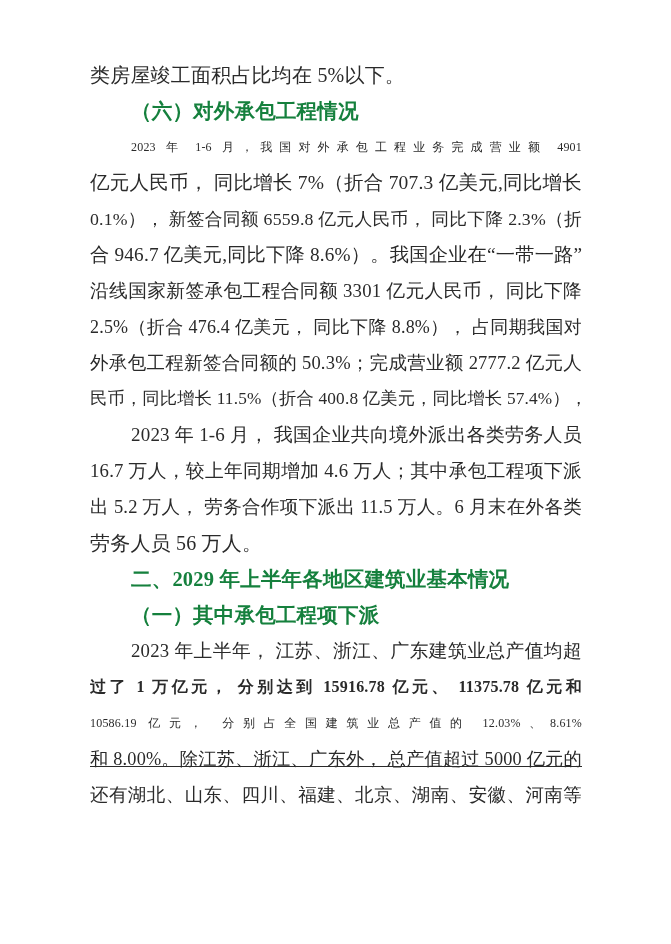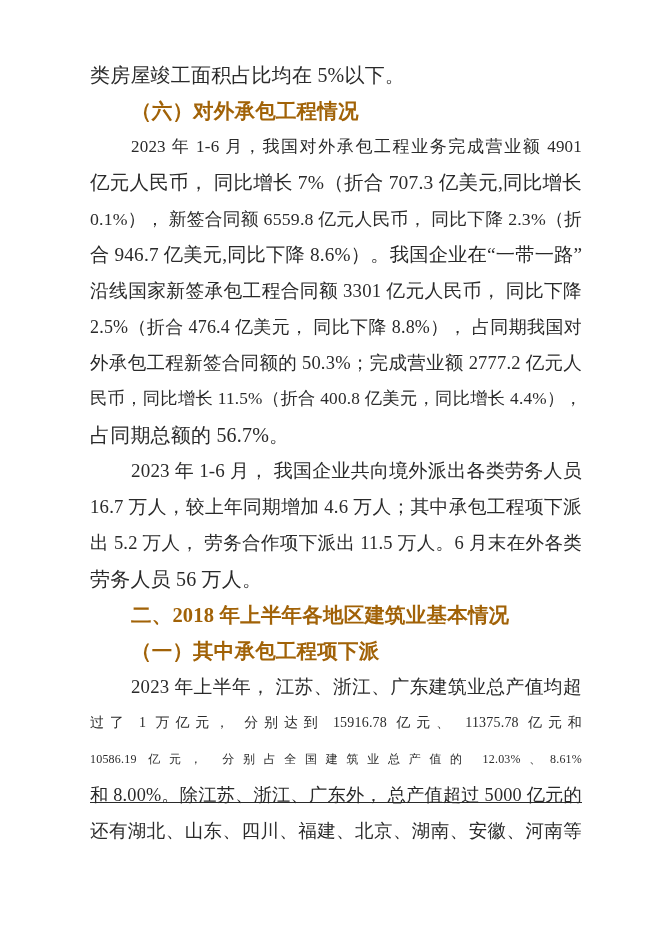--- a/index.html
+++ b/index.html
@@ -30,45 +30,44 @@
     text-align-last: left;
     letter-spacing: 0.2px;
   }
   .line.f {              
     text-align: justify;
     text-align-last: justify;
   }
   .line.ind { padding-left: 41px; }   
   .line.h {
     font-weight: 700;
-    color: #a16207;
+    color: #15803d;
     font-size: 20.5px;
   }
 </style>
 </head>
 <body>
 
 <div class="page">
   <div class="content">
     <div class="line">类房屋竣工面积占比均在 5%以下。</div>
     <div class="line h ind">（六）对外承包工程情况</div>
-    <div class="line f ind" style="font-size: 17px;">2023 年 1-6 月，我国对外承包工程业务完成营业额 4901</div>
+    <div class="line f ind" style="font-size: 12px;">2023 年 1-6 月，我国对外承包工程业务完成营业额 4901</div>
     <div class="line f" style="font-size: 19.5px;">亿元人民币， 同比增长 7%（折合 707.3 亿美元,同比增长</div>
     <div class="line f" style="font-size: 17.75px;">0.1%）， 新签合同额 6559.8 亿元人民币， 同比下降 2.3%（折</div>
     <div class="line f" style="font-size: 19.25px;">合 946.7 亿美元,同比下降 8.6%）。我国企业在“一带一路”</div>
     <div class="line f" style="font-size: 18.75px;">沿线国家新签承包工程合同额 3301 亿元人民币， 同比下降</div>
     <div class="line f" style="font-size: 18px;">2.5%（折合 476.4 亿美元， 同比下降 8.8%）， 占同期我国对</div>
     <div class="line f" style="font-size: 18.5px;">外承包工程新签合同额的 50.3%；完成营业额 2777.2 亿元人</div>
-    <div class="line f" style="font-size: 17.25px;">民币，同比增长 11.5%（折合 400.8 亿美元，同比增长 4.4%），</div>
-    <div class="line">占同期总额的 56.7%。</div>
+    <div class="line f" style="font-size: 17.25px;">民币，同比增长 11.5%（折合 400.8 亿美元，同比增长 57.4%），</div>
     <div class="line f ind" style="font-size: 19px;">2023 年 1-6 月， 我国企业共向境外派出各类劳务人员</div>
     <div class="line f" style="font-size: 18.75px;">16.7 万人，较上年同期增加 4.6 万人；其中承包工程项下派</div>
     <div class="line f" style="font-size: 18.5px;">出 5.2 万人， 劳务合作项下派出 11.5 万人。6 月末在外各类</div>
     <div class="line">劳务人员 56 万人。</div>
-    <div class="line h ind">二、2018 年上半年各地区建筑业基本情况</div>
+    <div class="line h ind">二、2029 年上半年各地区建筑业基本情况</div>
     <div class="line h ind">（一）其中承包工程项下派</div>
     <div class="line f ind" style="font-size: 18.75px;">2023 年上半年， 江苏、浙江、广东建筑业总产值均超</div>
-    <div class="line f" style="font-size: 14px;">过了 1 万亿元， 分别达到 15916.78 亿元、 11375.78 亿元和</div>
+    <div class="line f" style="font-size: 16px; font-weight: bold;">过了 1 万亿元， 分别达到 15916.78 亿元、 11375.78 亿元和</div>
     <div class="line f" style="font-size: 12px;">10586.19 亿元， 分别占全国建筑业总产值的 12.03%、8.61%</div>
     <div class="line f" style="font-size: 18.25px; text-decoration: underline;">和 8.00%。除江苏、浙江、广东外， 总产值超过 5000 亿元的</div>
     <div class="line f" style="font-size: 18.5px;">还有湖北、山东、四川、福建、北京、湖南、安徽、河南等</div>
   </div>
 </div>
 
 </body></html>

